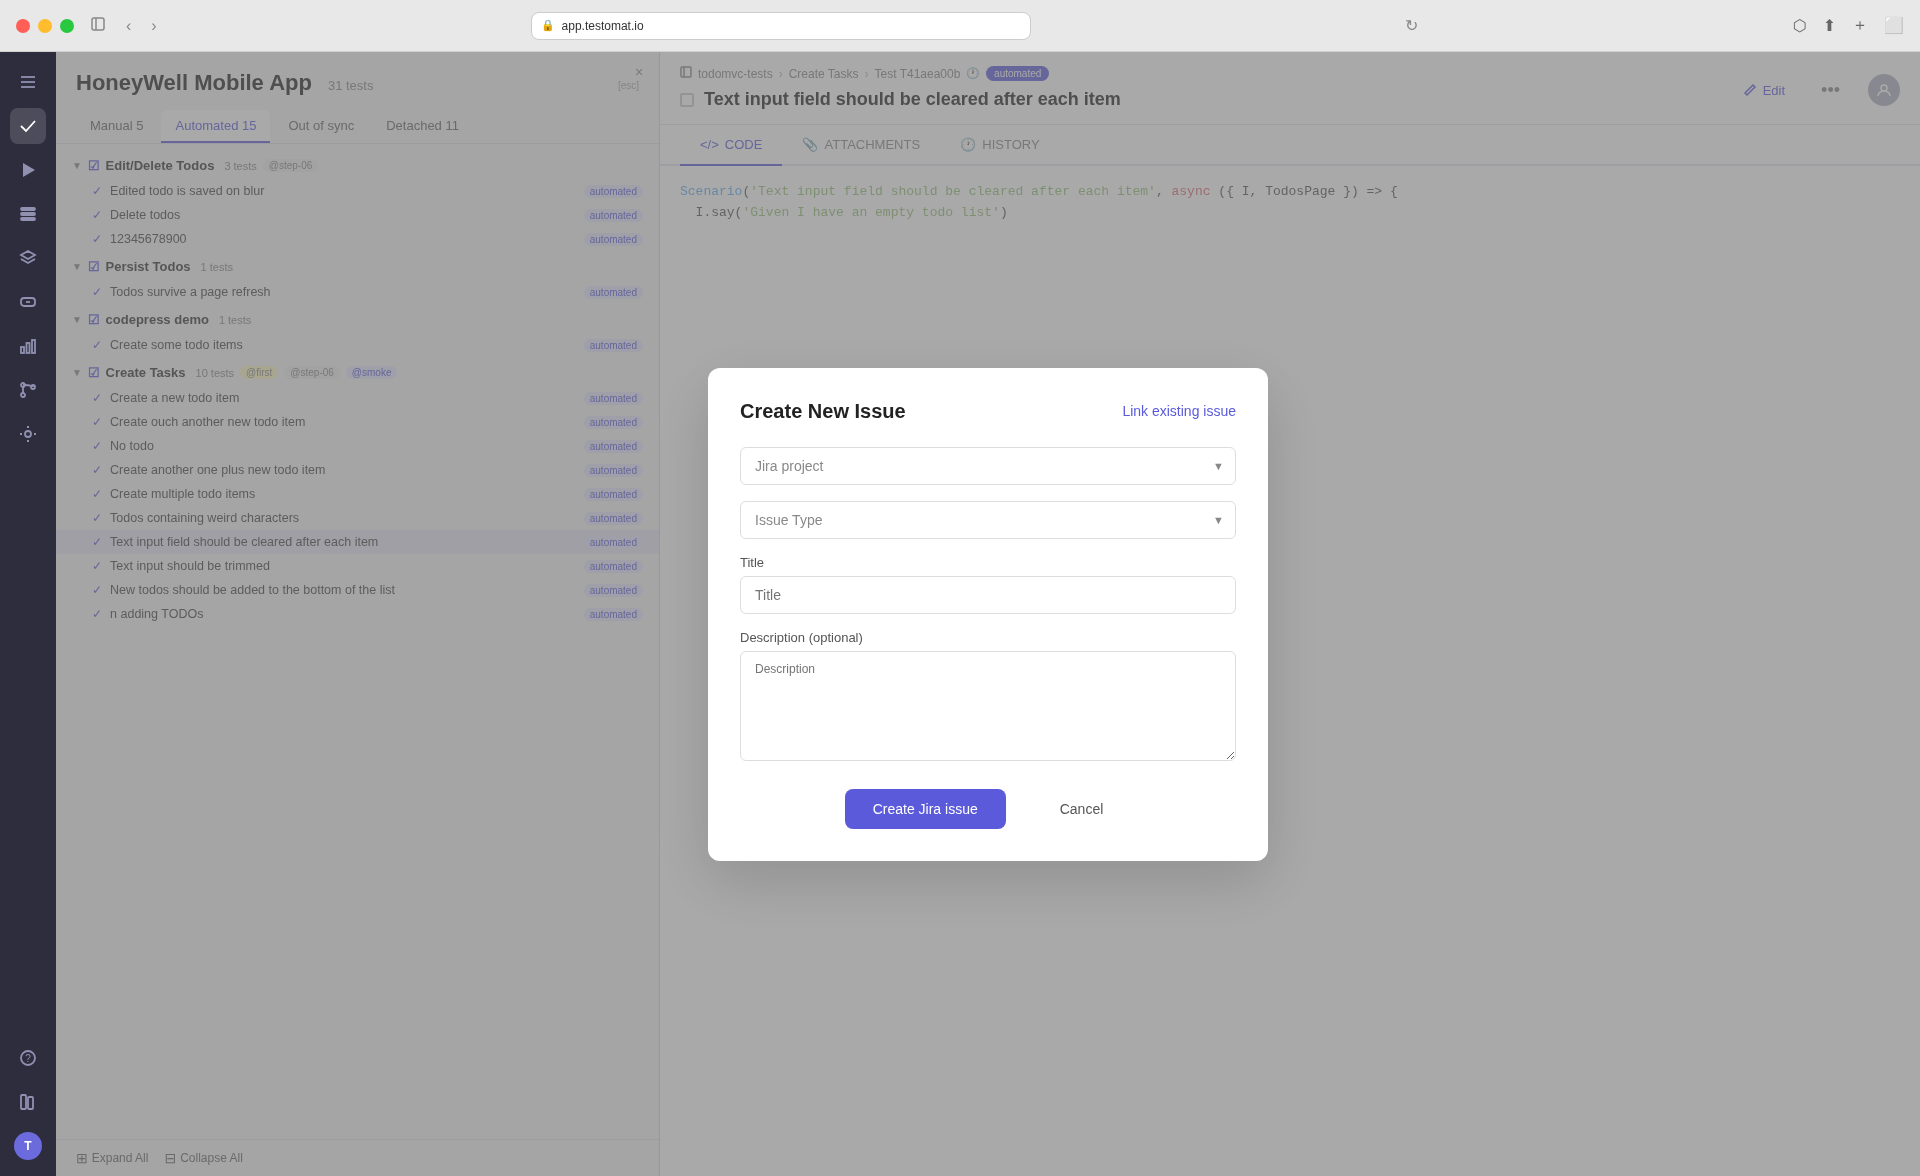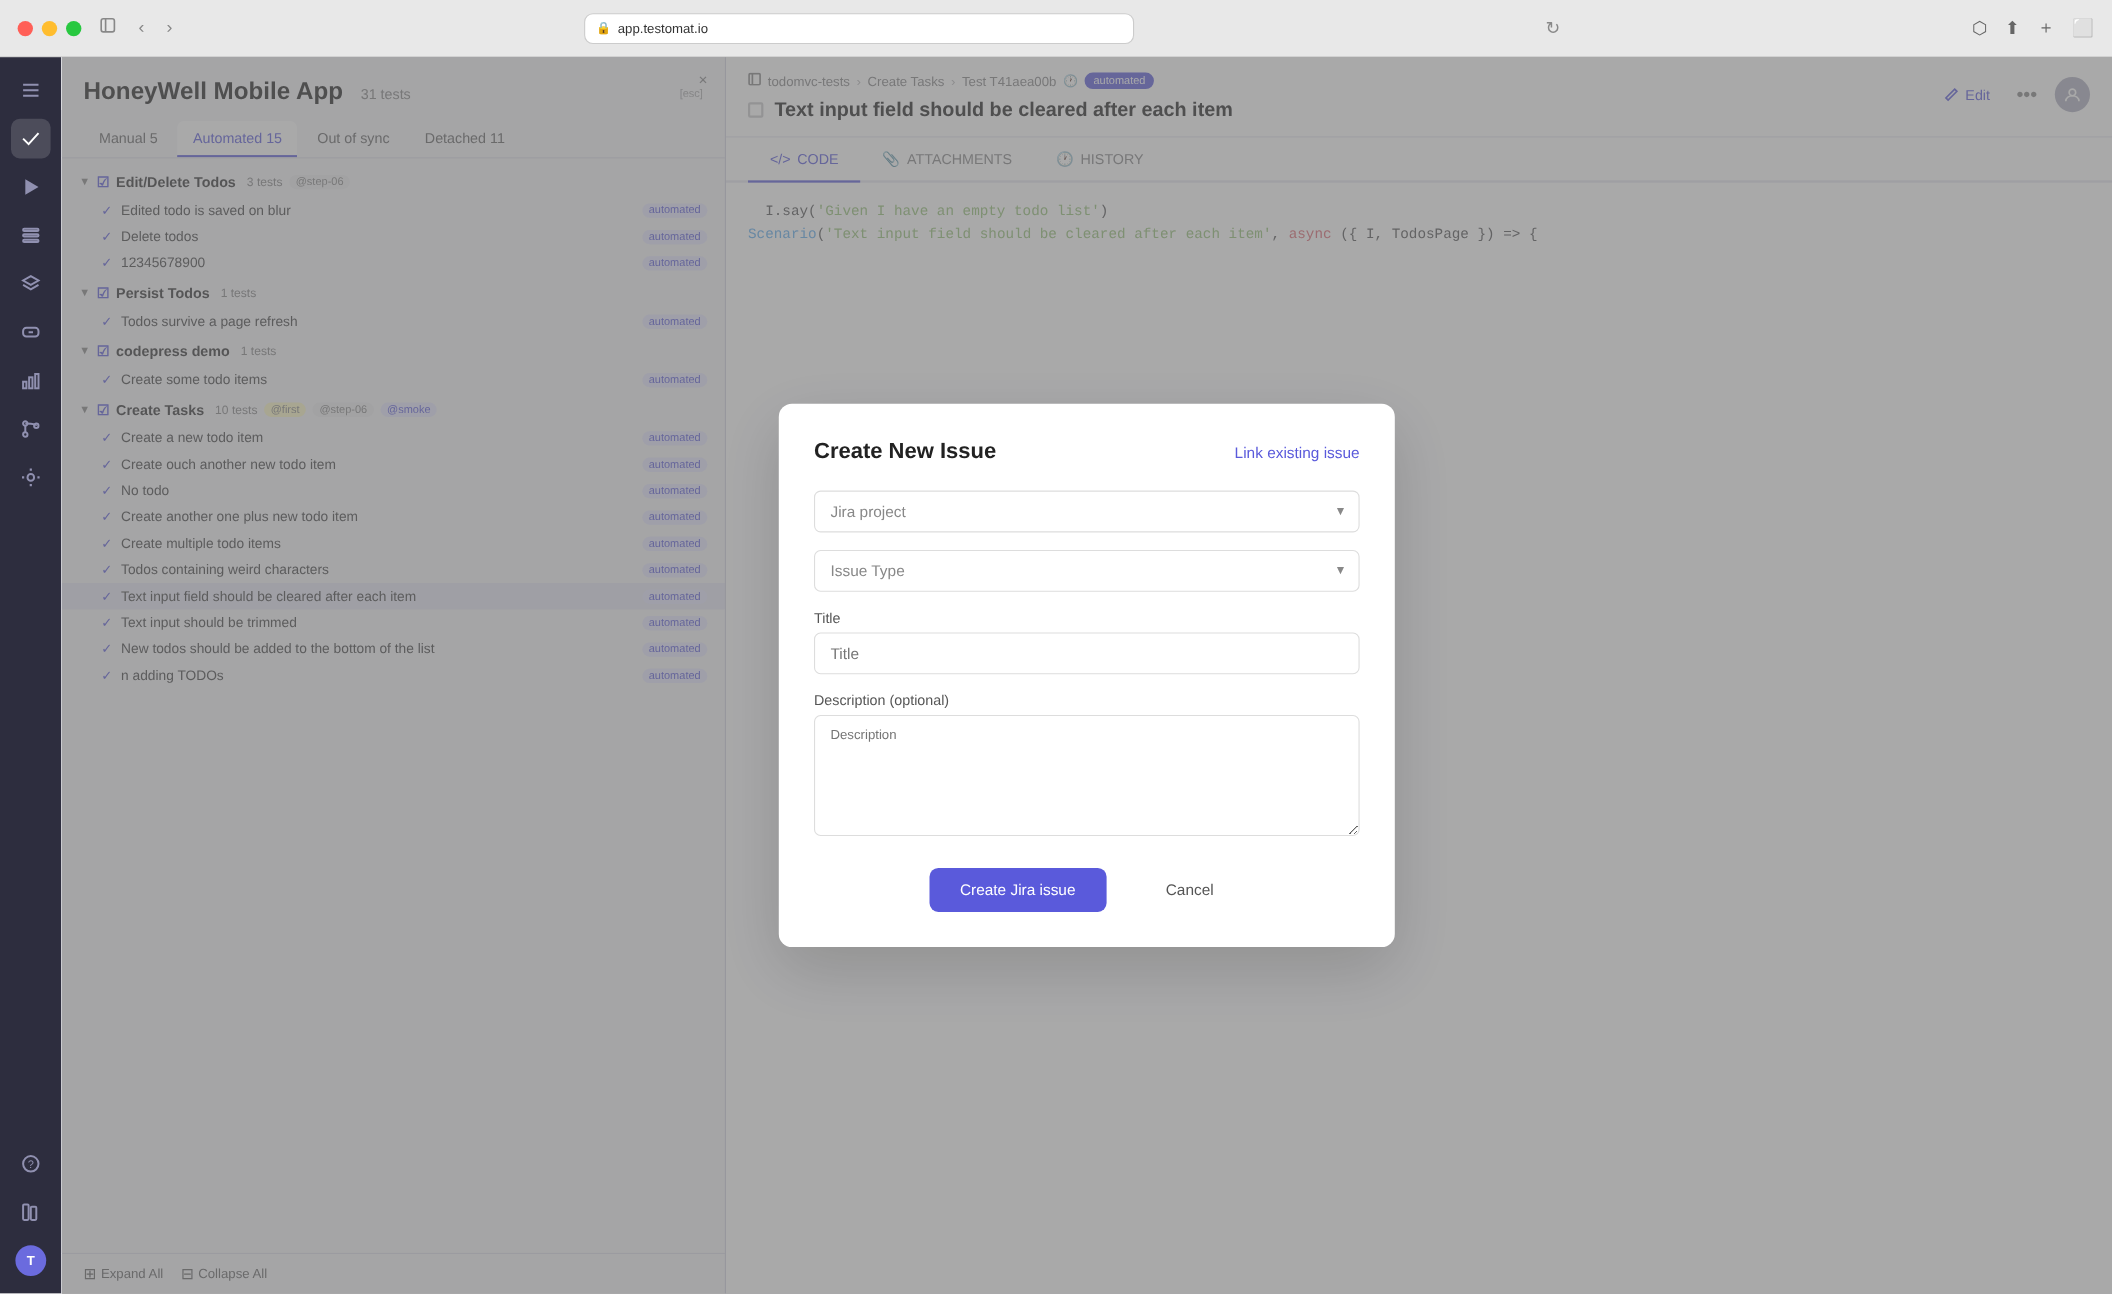--- a/index.html
+++ b/index.html
@@ -721,21 +721,21 @@
           <span style="font-size:14px;">⊟</span>
           <span>Collapse All</span>
         </button>
       </div>
     </div>
 
     <div class="right-panel">
       <div class="right-panel-overlay"></div>
 
       <div class="right-header">
-        <div style="display:flex; justify-content:space-between; align-items:flex-start;">
+        <div style="display:flex; justify-content:space-between; align-items:center;">
           <div>
             <div class="breadcrumb">
               <span style="color:#888;">
                 <svg width="12" height="12" viewBox="0 0 12 12" fill="none" stroke="#888" stroke-width="1.5">
                     <rect x="1" y="1" width="10" height="10" rx="1"></rect>
                     <line x1="4" y1="1" x2="4" y2="11"></line>
                   </svg>
               </span>
               <span>todomvc-tests</span>
               <span class="breadcrumb-sep">›</span>
@@ -743,21 +743,21 @@
               <span class="breadcrumb-sep">›</span>
               <span>Test T41aea00b</span>
               <span style="color:#aaa; font-size:11px;">🕐</span>
               <span class="badge-automated">automated</span>
             </div>
             <div class="test-title-row">
               <div class="test-checkbox"></div>
               <span class="test-title-text">Text input field should be cleared after each item</span>
             </div>
           </div>
-          <div style="display:flex; gap:8px; align-items:center; margin-top:4px;">
+          <div style="display:flex; gap:20px; align-items:center; margin-top:4px;">
             <button class="edit-btn">
               <svg width="14" height="14" viewBox="0 0 14 14" fill="none" stroke="currentColor" stroke-width="1.5">
                 <path d="M2,10 L4,12 L12,4 L10,2 L2,10 Z"></path>
               </svg>
               <span>Edit</span>
             </button>
             <button class="more-btn">•••</button>
             <div class="user-avatar-right">
               <svg width="16" height="16" viewBox="0 0 16 16" fill="none" stroke="white" stroke-width="1.5">
                 <circle cx="8" cy="6" r="3"></circle>
@@ -778,24 +778,24 @@
           <span>ATTACHMENTS</span>
         </div>
         <div class="right-tab">
           <span>🕐</span>
           <span>HISTORY</span>
         </div>
       </div>
 
       <div class="code-area">
         <div>
+          <span class="code-fn">Scenario</span><span>(</span><span class="code-string">'Text input field should be cleared after each item'</span><span>, </span><span class="code-keyword">async</span><span> ({ I, TodosPage }) =&gt; {</span>
+        </div>
+        <div>
           &nbsp;&nbsp;<span>I.say(</span><span class="code-string">'Given I have an empty todo list'</span><span>)</span>
-        </div>
-        <div>
-          <span class="code-fn">Scenario</span><span>(</span><span class="code-string">'Text input field should be cleared after each item'</span><span>, </span><span class="code-keyword">async</span><span> ({ I, TodosPage }) =&gt; {</span>
         </div>
       </div>
     </div>
 
   </div>
 </div>
 
 <div class="modal-overlay">
   <div class="modal">
     <div class="modal-header">

